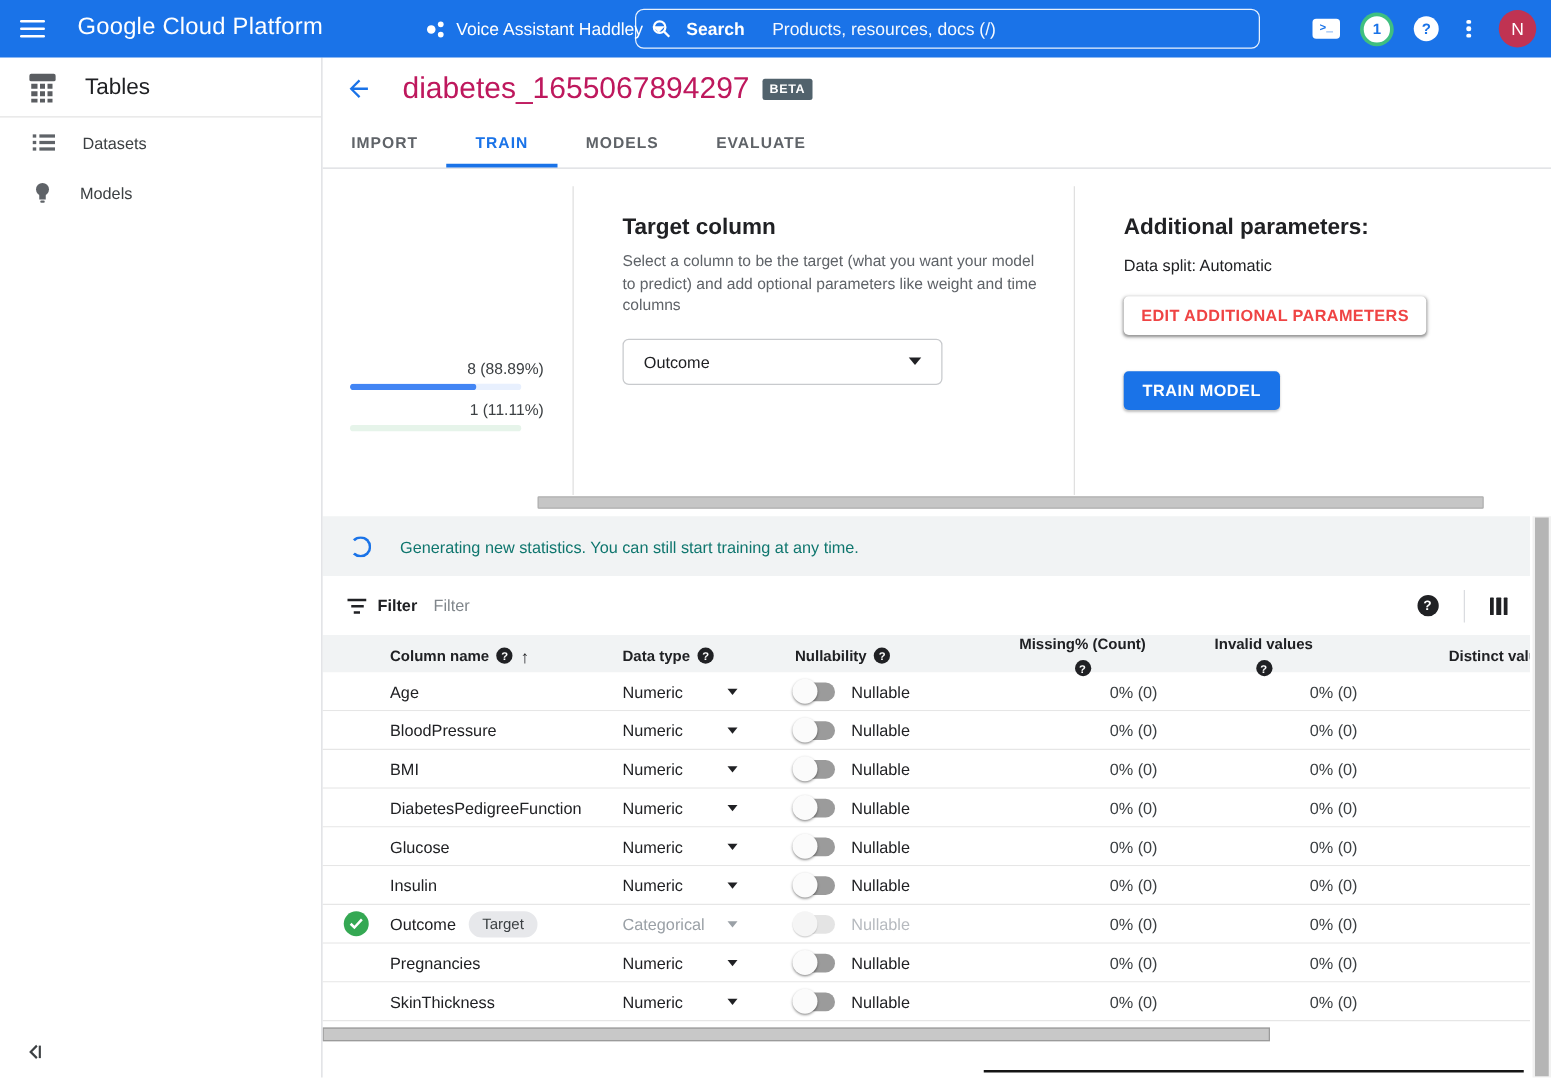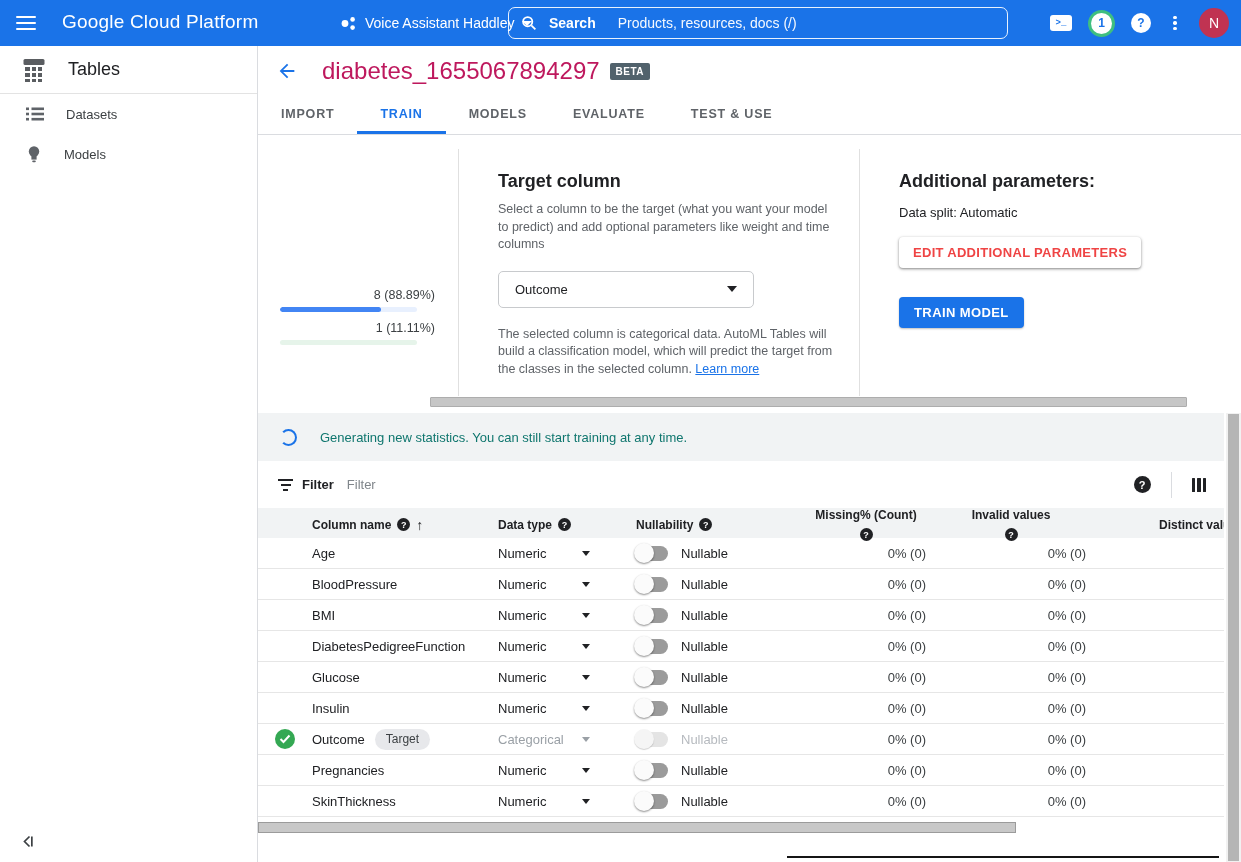--- a/index.html
+++ b/index.html
@@ -204,21 +204,20 @@
       </svg>
   </button>
   <h1 class="page-title" style="font-weight:normal">diabetes_1655067894297</h1>
   <span class="beta-badge" style="background: rgb(81, 98, 108);">BETA</span>
 </div>
 <nav class="tabs">
   <div class="tab">IMPORT</div>
   <div class="tab active">TRAIN</div>
   <div class="tab">MODELS</div>
   <div class="tab">EVALUATE</div>
-  <div class="tab">TEST &amp; USE</div>
 </nav>
 
 <section class="train">
   <div class="vdiv d1"></div>
   <div class="vdiv d2"></div>
 
   <div class="dist-chart">
     <div class="dist-label">8 (88.89%)</div>
     <div class="dist-bar" style="background: rgb(232, 240, 254);">
       <div class="dist-fill" style="background: rgb(66, 133, 244); width: 74%;"></div>
@@ -229,21 +228,20 @@
     </div>
   </div>
 
   <div class="target-col">
     <h3 class="sec-h">Target column</h3>
     <p class="sec-p">Select a column to be the target (what you want your model to predict) and add optional parameters like weight and time columns</p>
     <div class="dropdown">
       <span class="dd-val">Outcome</span>
       <span class="caret-dd"></span>
     </div>
-    <p class="sec-p note"><span>The selected column is categorical data. AutoML Tables will build a classification model, which will predict the target from the classes in the selected column.</span> <a class="learn-more">Learn more</a></p>
   </div>
 
   <div class="params">
     <h3 class="sec-h">Additional parameters:</h3>
     <p class="split-line">Data split: Automatic</p>
     <button class="btn-edit">EDIT ADDITIONAL PARAMETERS</button>
     <button class="btn-train" style="background: rgb(26, 115, 232);">TRAIN MODEL</button>
   </div>
 </section>
 

